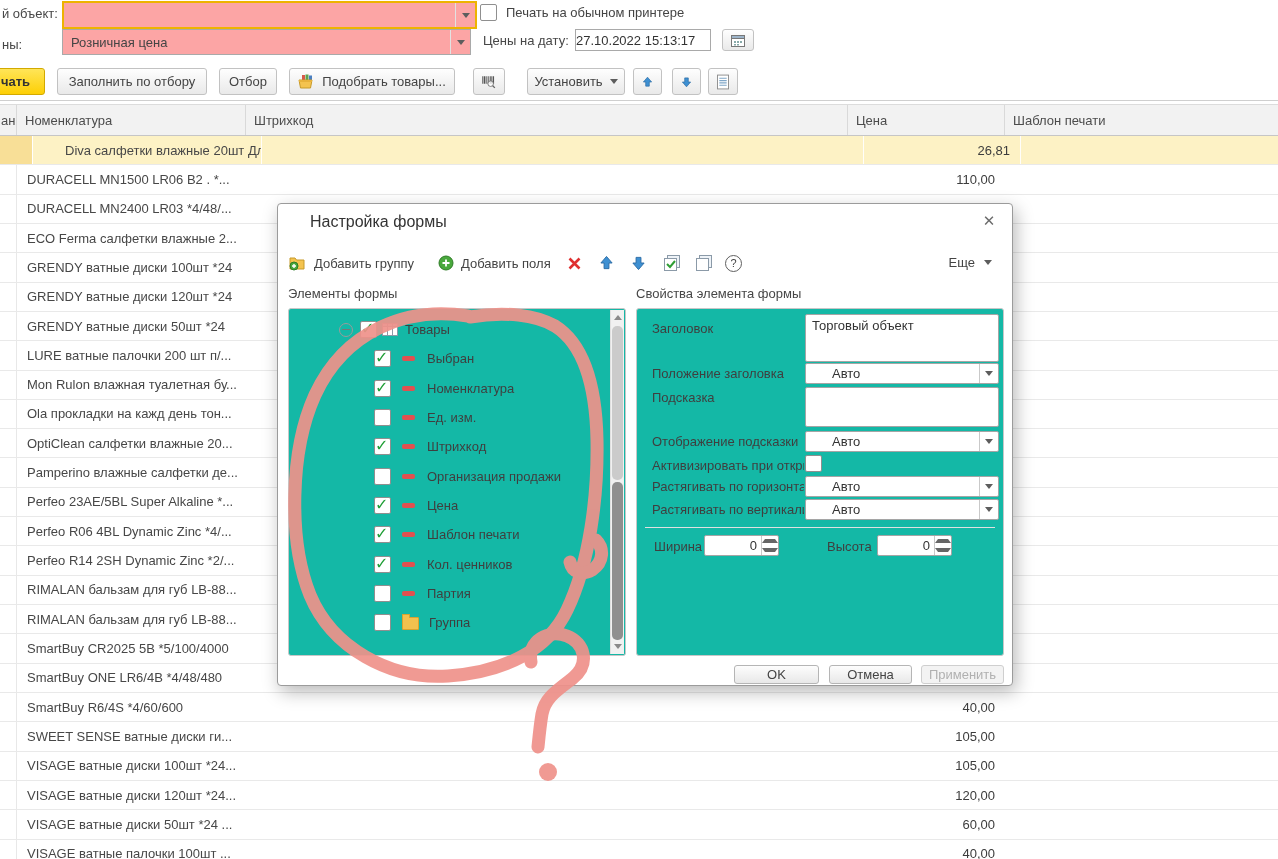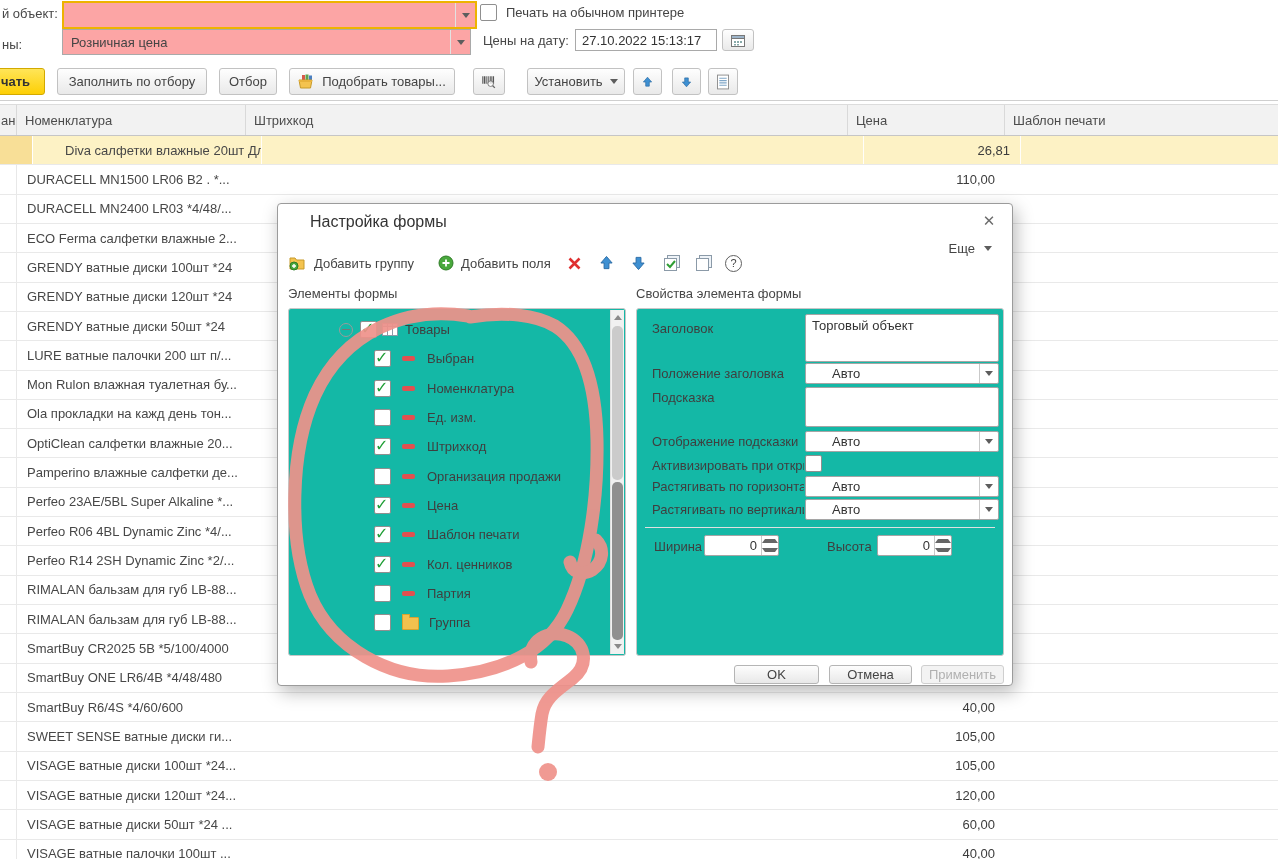--- a/index.html
+++ b/index.html
@@ -11,21 +11,21 @@
   .combo{position:absolute;background:#fca5a5;display:flex;align-items:center;}
   .combo .val{flex:1;padding-left:8px;white-space:nowrap;overflow:hidden;}
   .combo .dd{width:19px;align-self:stretch;border-left:1px solid #e2e2e2;display:flex;align-items:center;justify-content:center;}
   .tri-down{width:0;height:0;border-left:4px solid transparent;border-right:4px solid transparent;border-top:5px solid #5d5d5d;}
   #combo-object{left:62px;top:1px;width:411px;height:24px;border:2px solid #edb301;}
   #combo-pricetype{left:62px;top:29px;width:407px;height:24px;border:1px solid #a9a9a9;}
   .cb{width:15px;height:15px;border:1px solid #8f8f8f;border-radius:2px;background:#fff;position:relative;flex:none;}
   .cb.checked::after{content:"✓";position:absolute;left:0px;top:-3px;font-size:16px;font-weight:700;color:#1f9e35;}
   #chk-print{position:absolute;left:480px;top:4px;display:flex;align-items:center;gap:9px;}
   #input-date{position:absolute;left:575px;top:29px;width:134px;height:20px;border:1px solid #a9a9a9;
-              padding-left:6px;display:flex;align-items:center;color:#333;}
+              padding-left:0;display:flex;align-items:center;color:#333;}
   #btn-calendar{position:absolute;left:722px;top:29px;width:32px;height:22px;}
 
   
   .btn{position:absolute;top:68px;height:27px;box-sizing:border-box;background:linear-gradient(#fefefe,#e9e9e9);
        border:1px solid #c2c2c2;border-radius:3px;display:flex;align-items:center;justify-content:center;
        gap:7px;padding:0 8px;color:#444;white-space:nowrap;}
   #btn-print{left:-14px;width:59px;background:linear-gradient(#ffe558,#fdcf05);border-color:#d2a900;font-weight:700;color:#333;}
   #btn-fill{left:57px;width:150px;}
   #btn-filter{left:219px;width:58px;}
   #btn-pick{left:289px;width:166px;}
@@ -56,21 +56,21 @@
   .row.selected .td{border-right:1px solid rgba(255,255,255,.9);padding-left:32px;}
   .row.selected .td.c-tpl{border-right:none;}
 
   
   .dialog{position:absolute;left:277px;top:203px;width:736px;height:483px;background:#fff;
           border:1px solid #9b9b9b;border-radius:4px;box-shadow:3px 6px 18px rgba(0,0,0,.28);z-index:10;box-sizing:border-box;}
   .dlg-title{position:absolute;left:32px;top:9px;font-size:16px;color:#333;}
   .dlg-close{position:absolute;right:14px;top:8px;font-size:15px;color:#6b6b6b;width:18px;height:18px;
              display:flex;align-items:center;justify-content:center;}
   .ti{position:absolute;top:49px;height:20px;display:flex;align-items:center;gap:7px;color:#444;white-space:nowrap;}
-  .dlg-more{position:absolute;right:20px;top:37px;display:flex;align-items:center;gap:9px;color:#444;}
+  .dlg-more{position:absolute;right:20px;top:51px;display:flex;align-items:center;gap:9px;color:#444;}
   .sec-label{position:absolute;top:82px;color:#474747;}
   .panel{position:absolute;top:104px;border:1px solid #c7c7c7;border-radius:3px;box-sizing:border-box;background:#14b8a6;}
   #panel-tree{left:10px;width:338px;height:348px;}
   #panel-props{left:358px;width:368px;height:348px;}
 
   
   .tree-wrap{position:absolute;inset:1px 15px 1px 1px;overflow:hidden;padding-top:5px;}
   .tree-row{height:29.3px;display:flex;align-items:center;color:#3f3f3f;}
   .tree-root{padding-left:49px;}
   .tree-item{padding-left:84px;}

